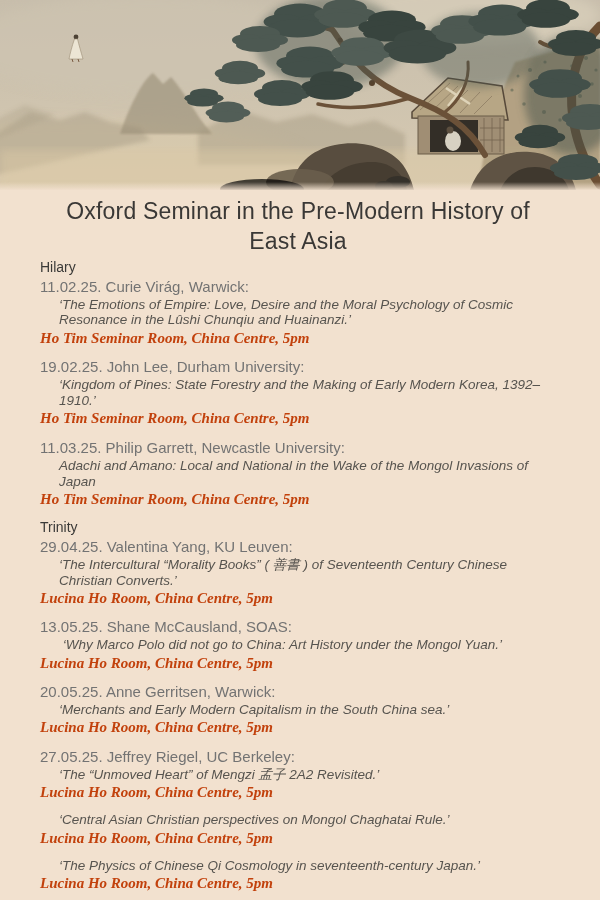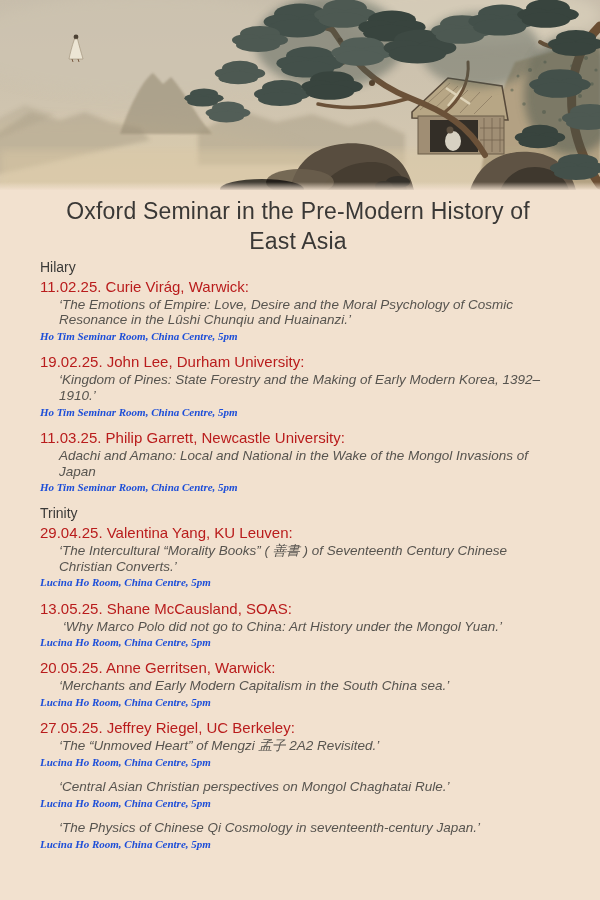--- a/index.html
+++ b/index.html
@@ -14,28 +14,28 @@
   h1.poster-title{
     margin:0 0 2px 0;text-align:center;
     font-size:23px;line-height:1.32;font-weight:400;
     color:#3a3836;letter-spacing:.2px;
   }
   h2.term{
     margin:2px 0 2px 0;font-size:14px;line-height:1.2;
     font-weight:400;color:#3b3a38;
   }
   .event{margin-bottom:10.5px;}
-  .event-head{font-size:15px;line-height:1.2;color:#b91c1c;}
+  .event-head{font-size:15px;line-height:1.2;color:#737373;}
   .event-title{
     font-size:13.5px;line-height:1.18;font-style:italic;
     color:#57544f;white-space:pre-wrap;margin-top:1px;margin-left:19px;
   }
   .event-loc{
     font-family:"Liberation Serif",serif;font-style:italic;font-weight:600;
-    font-size:11px;line-height:1.18;color:#1d4ed8;margin-top:1.5px;
+    font-size:15px;line-height:1.18;color:#c2410c;margin-top:1.5px;
   }
 </style>
 </head>
 <body>
 
 <div class="page">
 
   <svg class="painting" viewBox="0 0 600 190" preserveAspectRatio="none">
     <defs>
       <linearGradient id="skyG" x1="0" y1="0" x2="0" y2="1">

